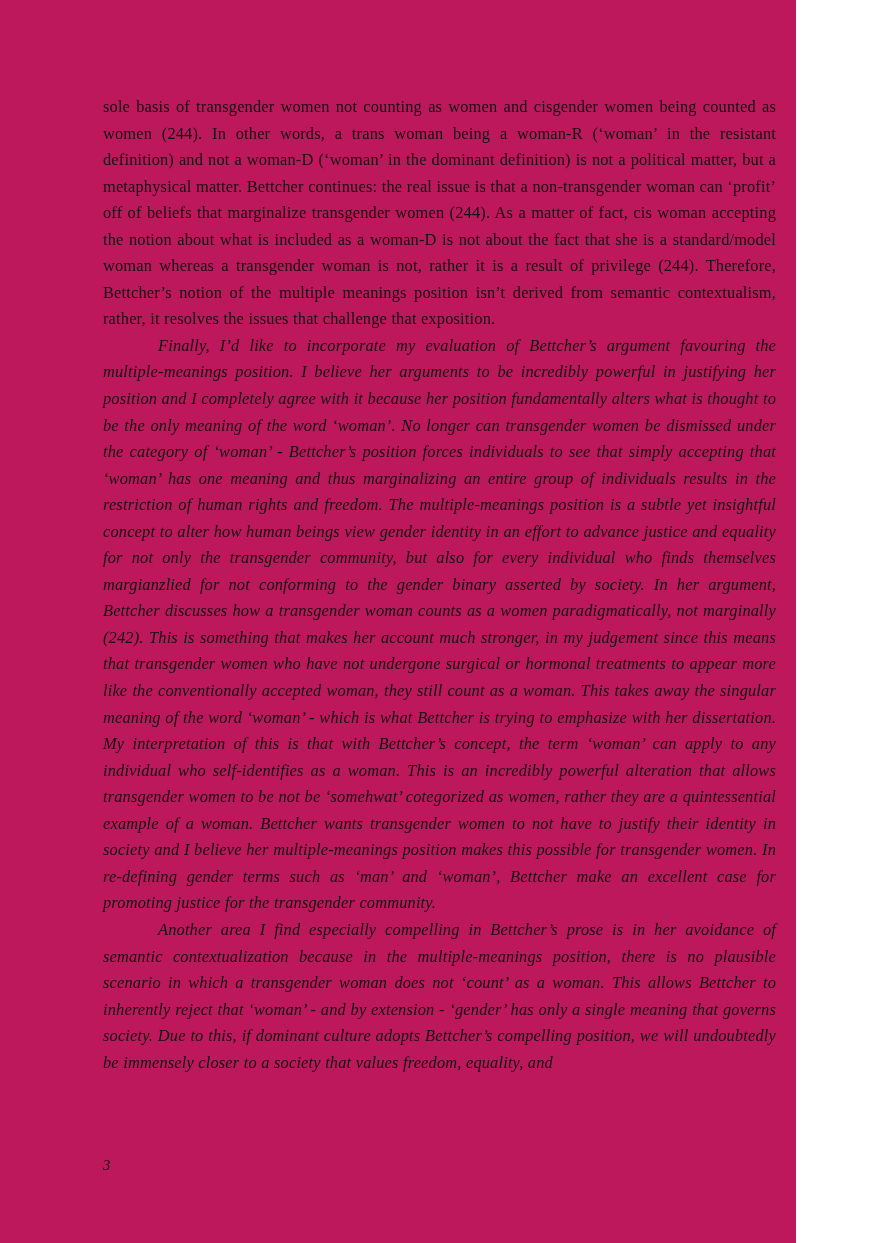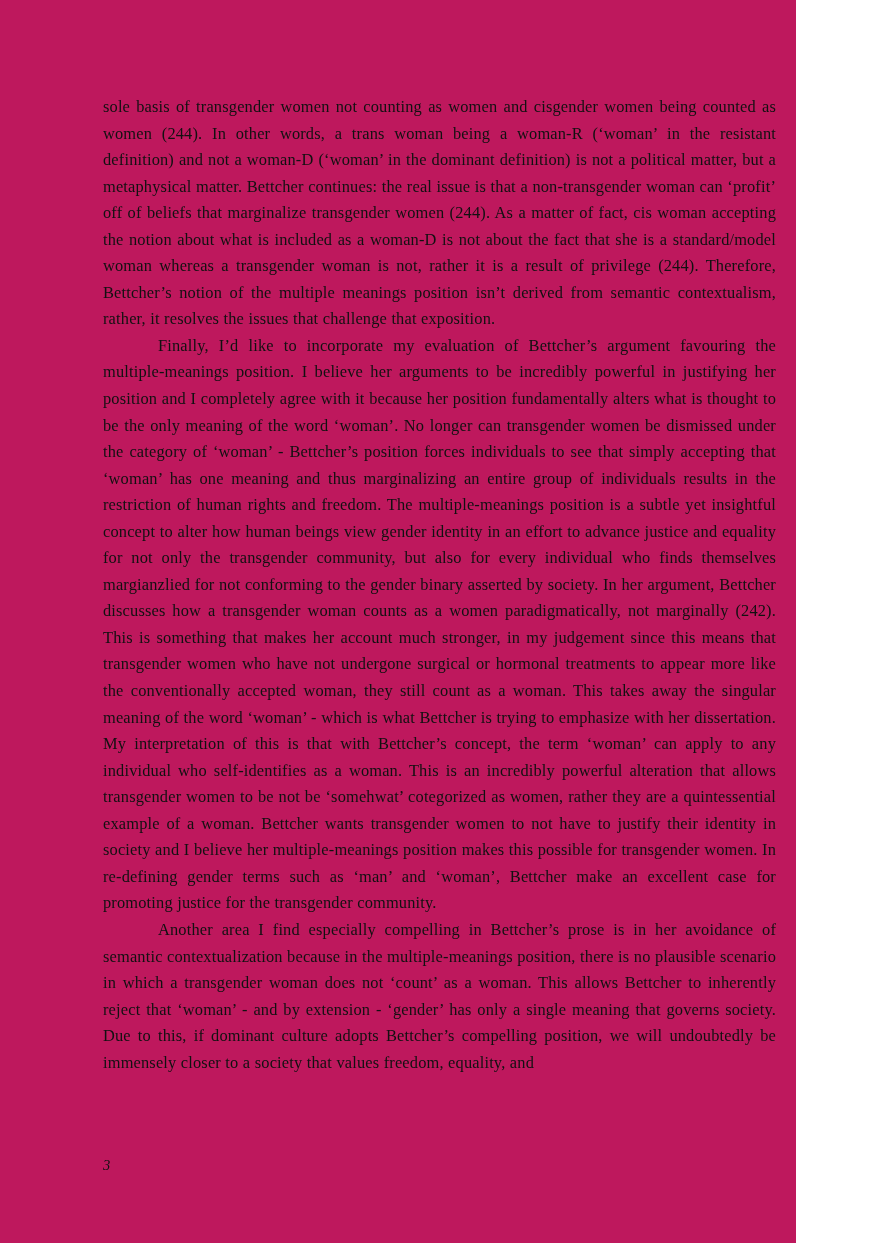--- a/index.html
+++ b/index.html
@@ -39,20 +39,21 @@
     line-height: 26.55px;
     text-align: justify;
     text-justify: inter-word;
     letter-spacing: 0.01em;
     word-spacing: 0.01em;
     -webkit-font-smoothing: antialiased;
   }
 
   p.indent {
     text-indent: 55px;
+    font-style: italic;
   }
 
   .page-number {
     position: absolute;
     left: 103px;
     top: 1158px;
     font-size: 14.5px;
     line-height: 1;
     font-style: italic;
     color: #111111;

